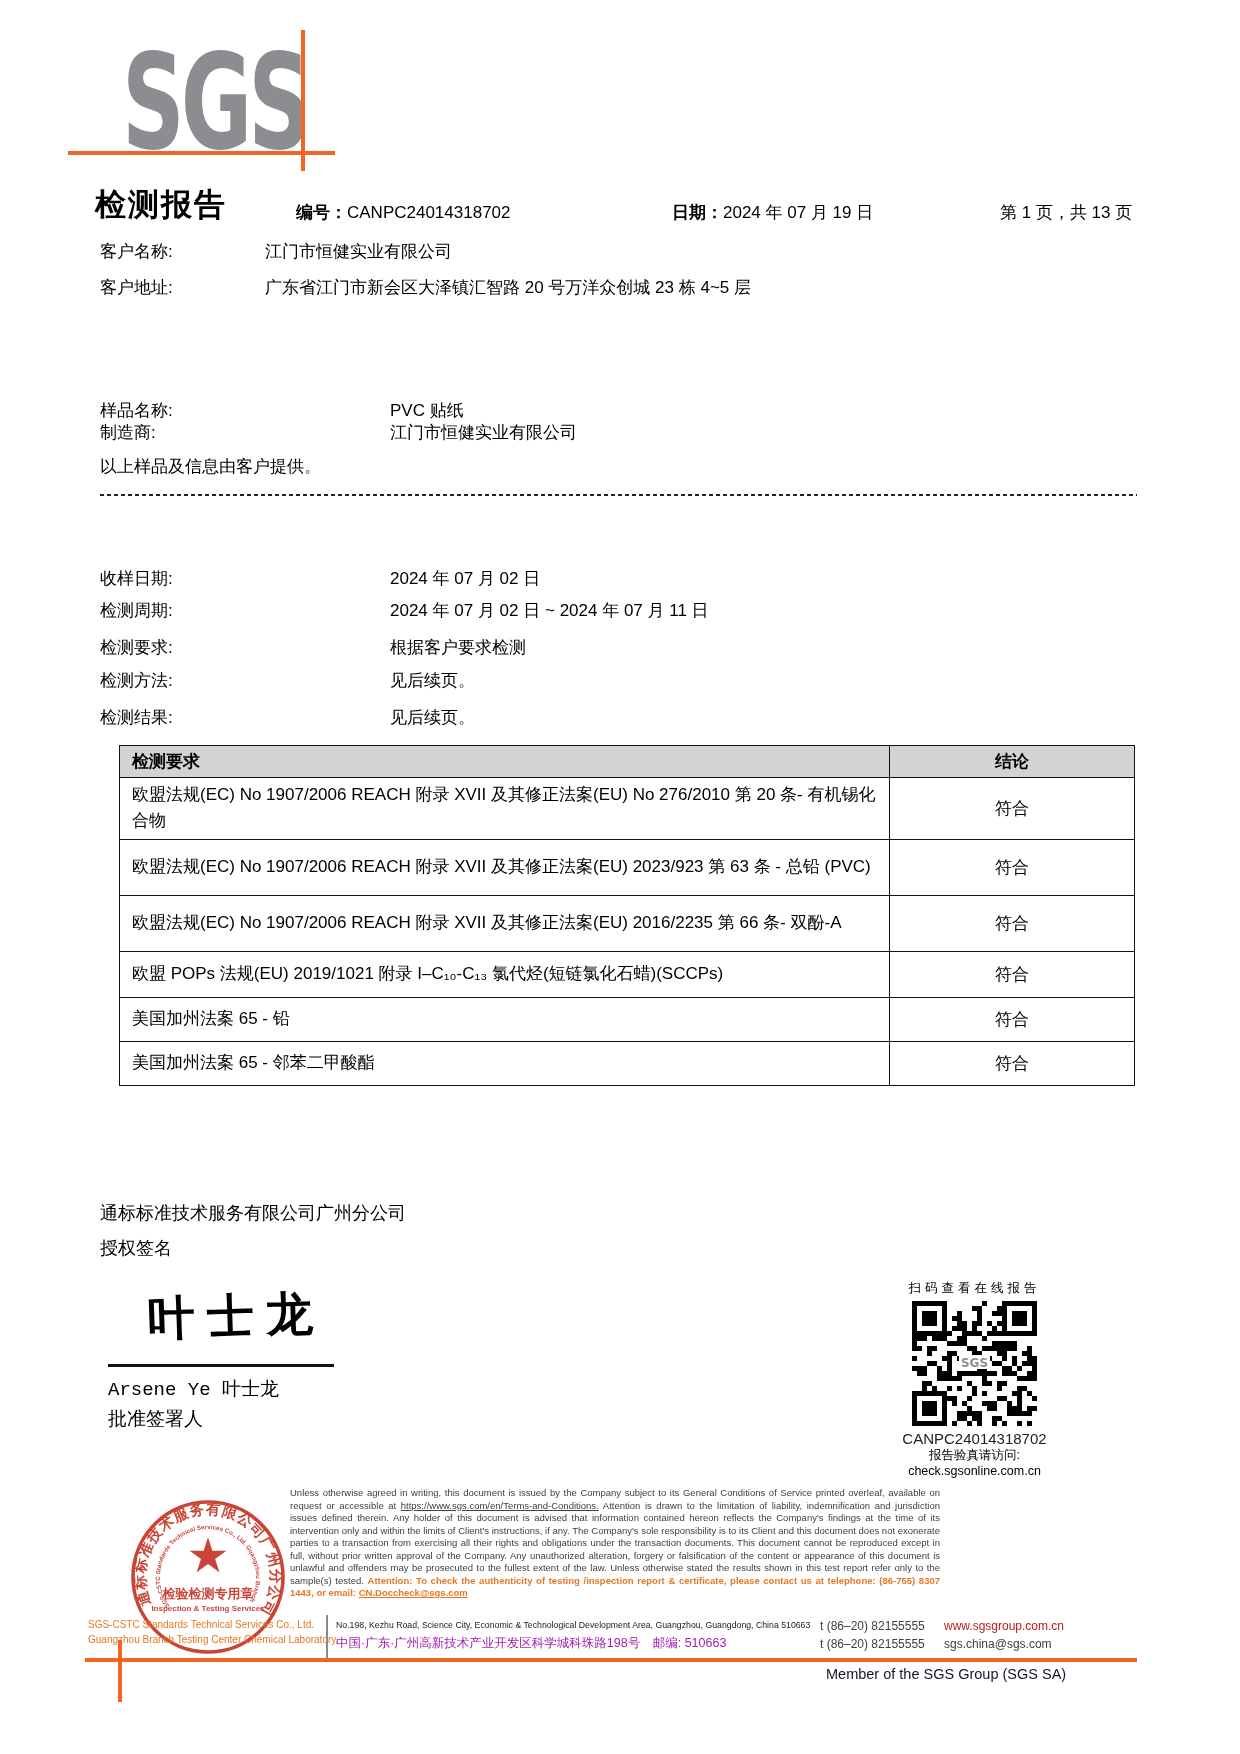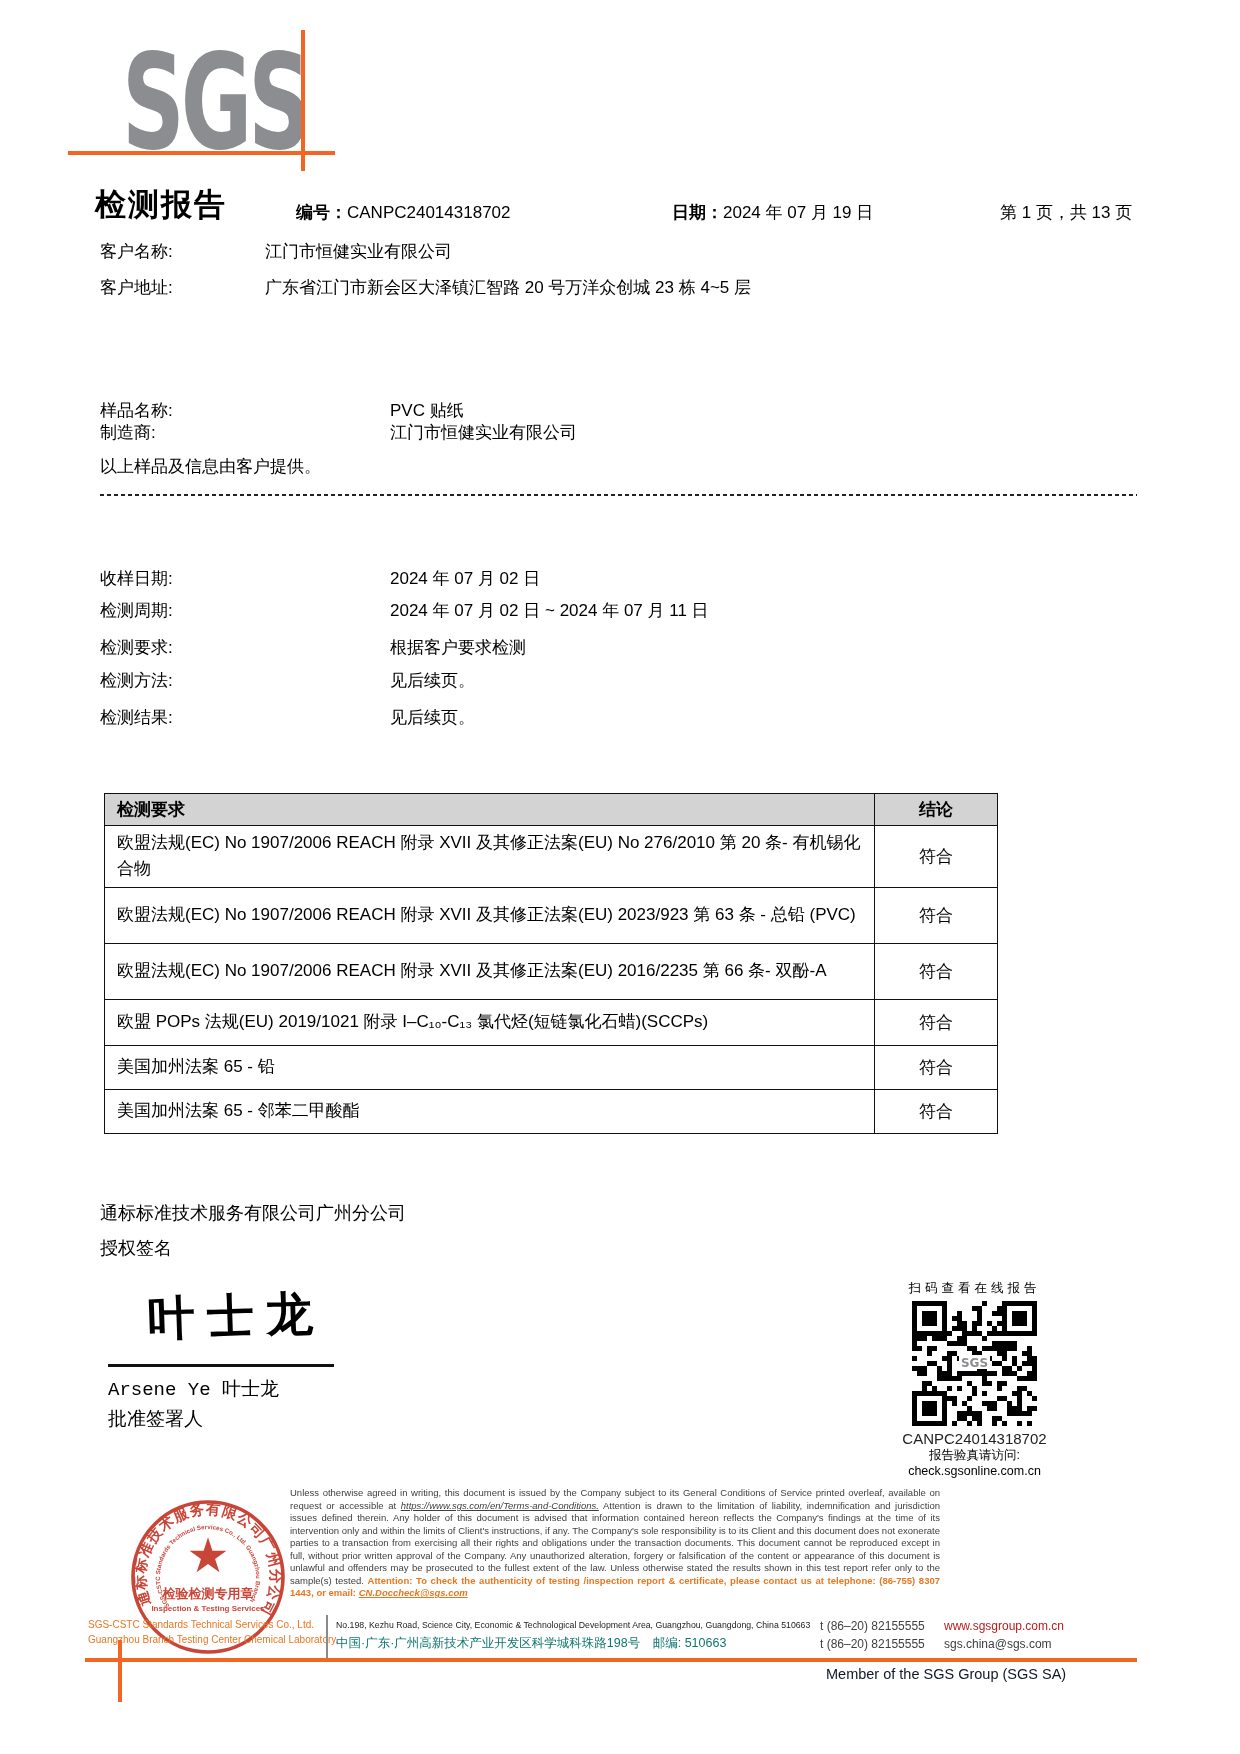--- a/index.html
+++ b/index.html
@@ -23,21 +23,21 @@
   
   .row { left:100px; font-size:17px; white-space:nowrap; }
   .row .lbl { display:inline-block; }
   .row.client .lbl { width:165px; }
   .row.wide .lbl { width:290px; }
 
   .dash-line { left:100px; top:494px; width:1037px; height:2px;
     background:repeating-linear-gradient(90deg,#222 0 4px,transparent 4px 7px); }
 
   
-  table.results { left:104px; top:745px; position:absolute; width:894px; border-collapse:collapse; font-size:17px;margin-top:48px; }
+  table.results { left:119px; top:745px; position:absolute; width:1016px; border-collapse:collapse; font-size:17px; }
   table.results th, table.results td { border:1.8px solid #111; padding:4px 12px; }
   table.results th { background:#d3d3d3; text-align:left; height:32px; font-size:17px; }
   table.results th.ccl { text-align:center; }
   table.results td.req { width:770px; line-height:1.55; }
   table.results td.ccl { text-align:center; }
   tr.tall td { height:56px; }
   tr.mid td  { height:46px; }
   tr.short td{ height:44px; }
 
   
@@ -51,28 +51,28 @@
   
   .qr-block { left:897px; top:1280px; width:155px; text-align:center; }
   .qr-title { font-size:12.5px; letter-spacing:4px; white-space:nowrap; }
   .qr-svg { margin-top:4px; }
   .qr-code-text { font-size:15px; color:#222; }
   .qr-verify { font-size:12.5px; }
   .qr-url { font-size:12.5px; }
 
   
   .legal { left:290px; top:1487px; width:650px; font-size:9.5px; line-height:1.32; color:#3f4042; text-align:justify; }
-  .legal .lk { text-decoration:underline;font-style:italic; }
+  .legal .lk { text-decoration:underline; }
   .legal .attn { color:#e87722; font-weight:bold; }
   .legal .attn .lk { text-decoration:underline; }
 
   .lab-name { left:88px; top:1618px; width:238px; font-size:10px; line-height:1.45; color:#e87722; white-space:nowrap; }
   .addr-sep { left:326px; top:1615px; width:2px; height:43px; background:#8a8a8a; }
   .addr-en { left:336px; top:1620px; font-size:9px; color:#222; white-space:nowrap; transform:scaleX(.97); transform-origin:left top; }
-  .addr-cn { left:336px; top:1635px; font-size:12.5px; color:#0f766e; white-space:nowrap; }
+  .addr-cn { left:336px; top:1635px; font-size:12.5px; color:#a21caf; white-space:nowrap; }
   .tel1 { left:820px; top:1619px; font-size:12px; color:#3f4042; white-space:nowrap; }
   .web1 { left:944px; top:1619px; font-size:12px; color:#b91c1c; white-space:nowrap; }
   .tel2 { left:820px; top:1637px; font-size:12px; color:#3f4042; white-space:nowrap; }
   .email2 { left:944px; top:1637px; font-size:12px; color:#3f4042; white-space:nowrap; }
 
   .foot-hline { left:85px; top:1658px; width:1052px; height:3.5px; background:#f26522; }
   .foot-vline { left:118px; top:1640px; width:3.5px; height:62px; background:#f26522; }
   .member { left:826px; top:1666px; font-size:14.5px; color:#0f172a; white-space:nowrap; }
 
   .stamp { left:127px; top:1496px; opacity:.93; }

